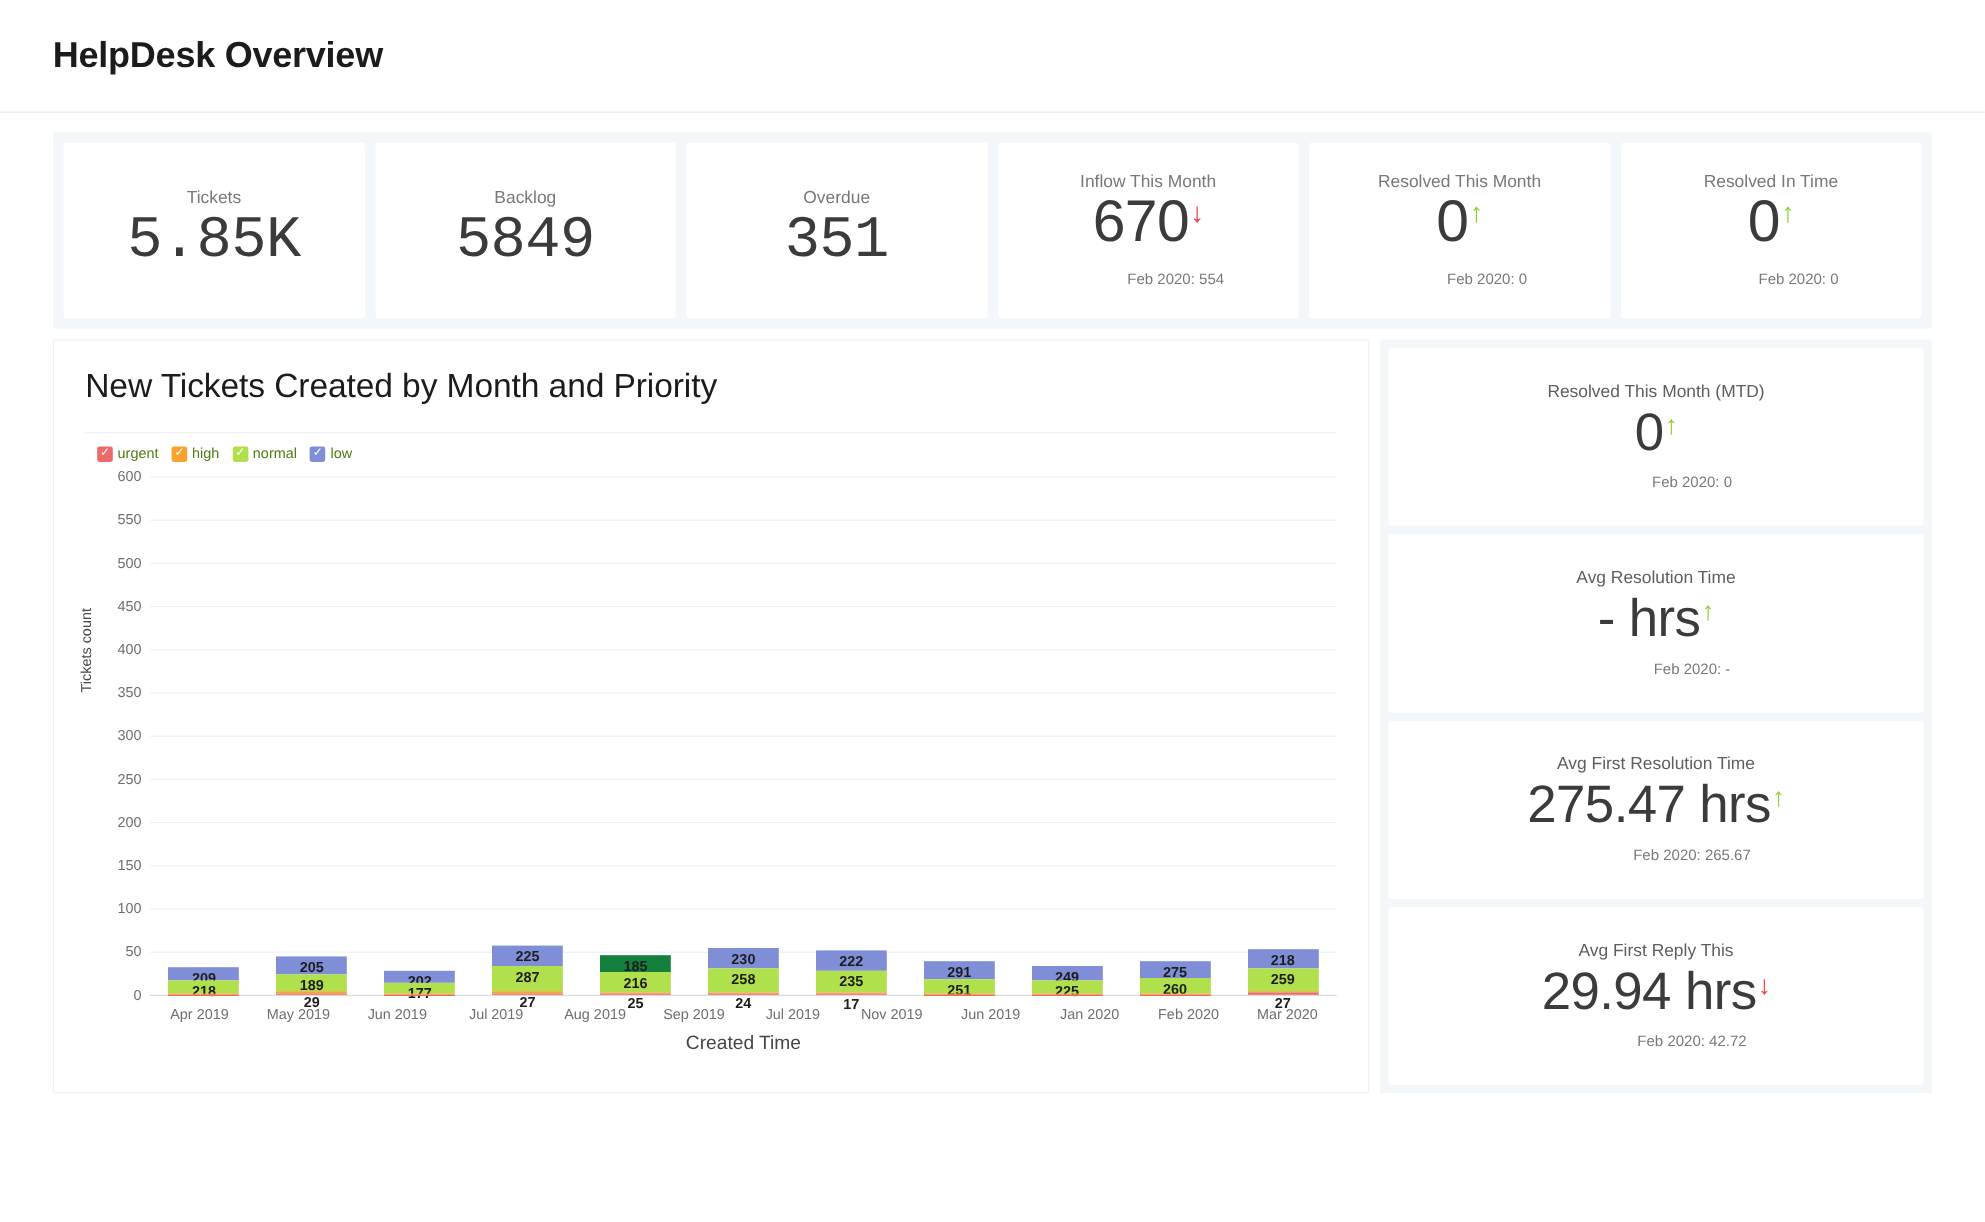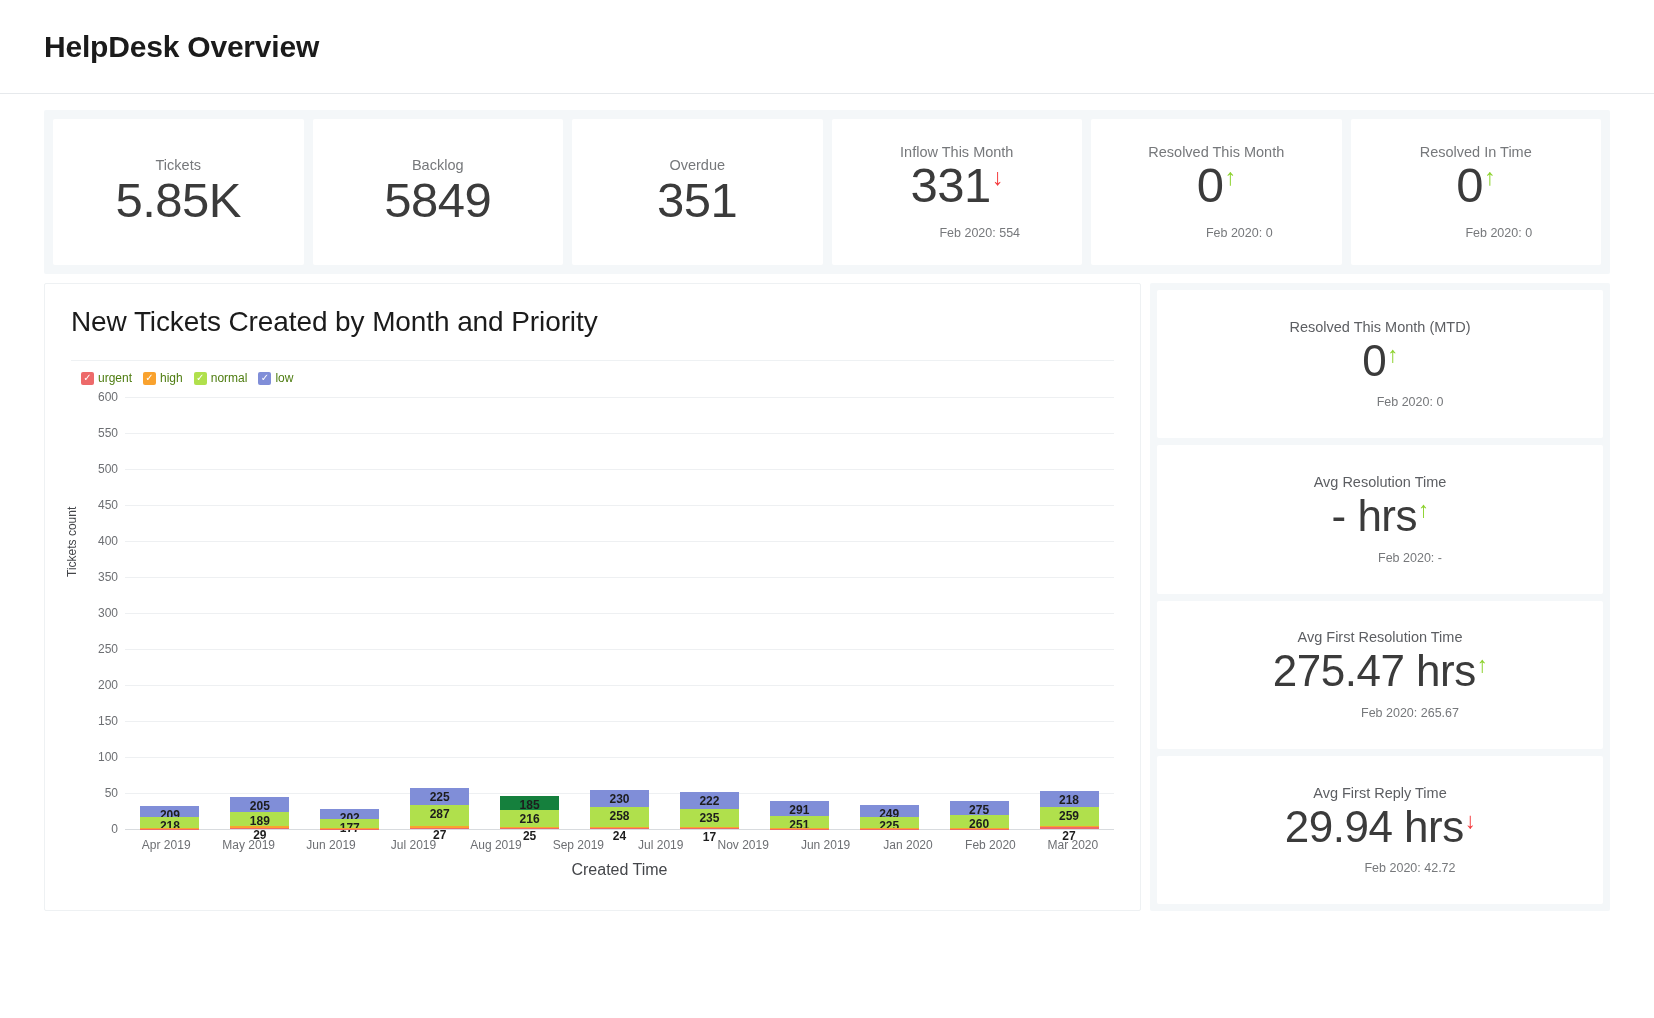--- a/index.html
+++ b/index.html
@@ -80,21 +80,21 @@
   .arrow.up { color: #8cd22d; }
   .arrow.down { color: #f4393c; }
   .kpi-sub {
     font-size: 12.5px;
     color: #76787b;
     margin-top: 14px;
     align-self: center;
     padding-left: 46px;
   }
   .kpi-card.has-sub .kpi-label { margin-bottom: 0; }
-  .kpi-card.no-sub .kpi-value { margin-top: 0; }
+  .kpi-card.no-sub .kpi-value { margin-top: 0; font-family: Liberation Mono, monospace; }
 
   
   .lower {
     display: flex;
     gap: 9px;
     margin-top: 9px;
   }
 
   
   .chart-panel {
@@ -299,21 +299,21 @@
       </div>
       <div class="kpi-card no-sub">
         <div class="kpi-label">Overdue</div>
         <div class="kpi-value">
           <span>351</span>
         </div>
       </div>
       <div class="kpi-card has-sub">
         <div class="kpi-label">Inflow This Month</div>
         <div class="kpi-value">
-          <span>331</span>
+          <span>670</span>
           <span class="arrow down">↓</span>
         </div>
         <div class="kpi-sub">Feb 2020: 554</div>
       </div>
       <div class="kpi-card has-sub">
         <div class="kpi-label">Resolved This Month</div>
         <div class="kpi-value">
           <span>0</span>
           <span class="arrow up">↑</span>
         </div>
@@ -580,21 +580,21 @@
         </div>
         <div class="rail-card">
           <div class="rail-label">Avg First Resolution Time</div>
           <div class="rail-value">
             <span>275.47 hrs</span>
             <span class="arrow up">↑</span>
           </div>
           <div class="rail-sub">Feb 2020: 265.67</div>
         </div>
         <div class="rail-card">
-          <div class="rail-label">Avg First Reply Time</div>
+          <div class="rail-label">Avg First Reply This</div>
           <div class="rail-value">
             <span>29.94 hrs</span>
             <span class="arrow down">↓</span>
           </div>
           <div class="rail-sub">Feb 2020: 42.72</div>
         </div>
       </div>
 
   </div>
 </div>

